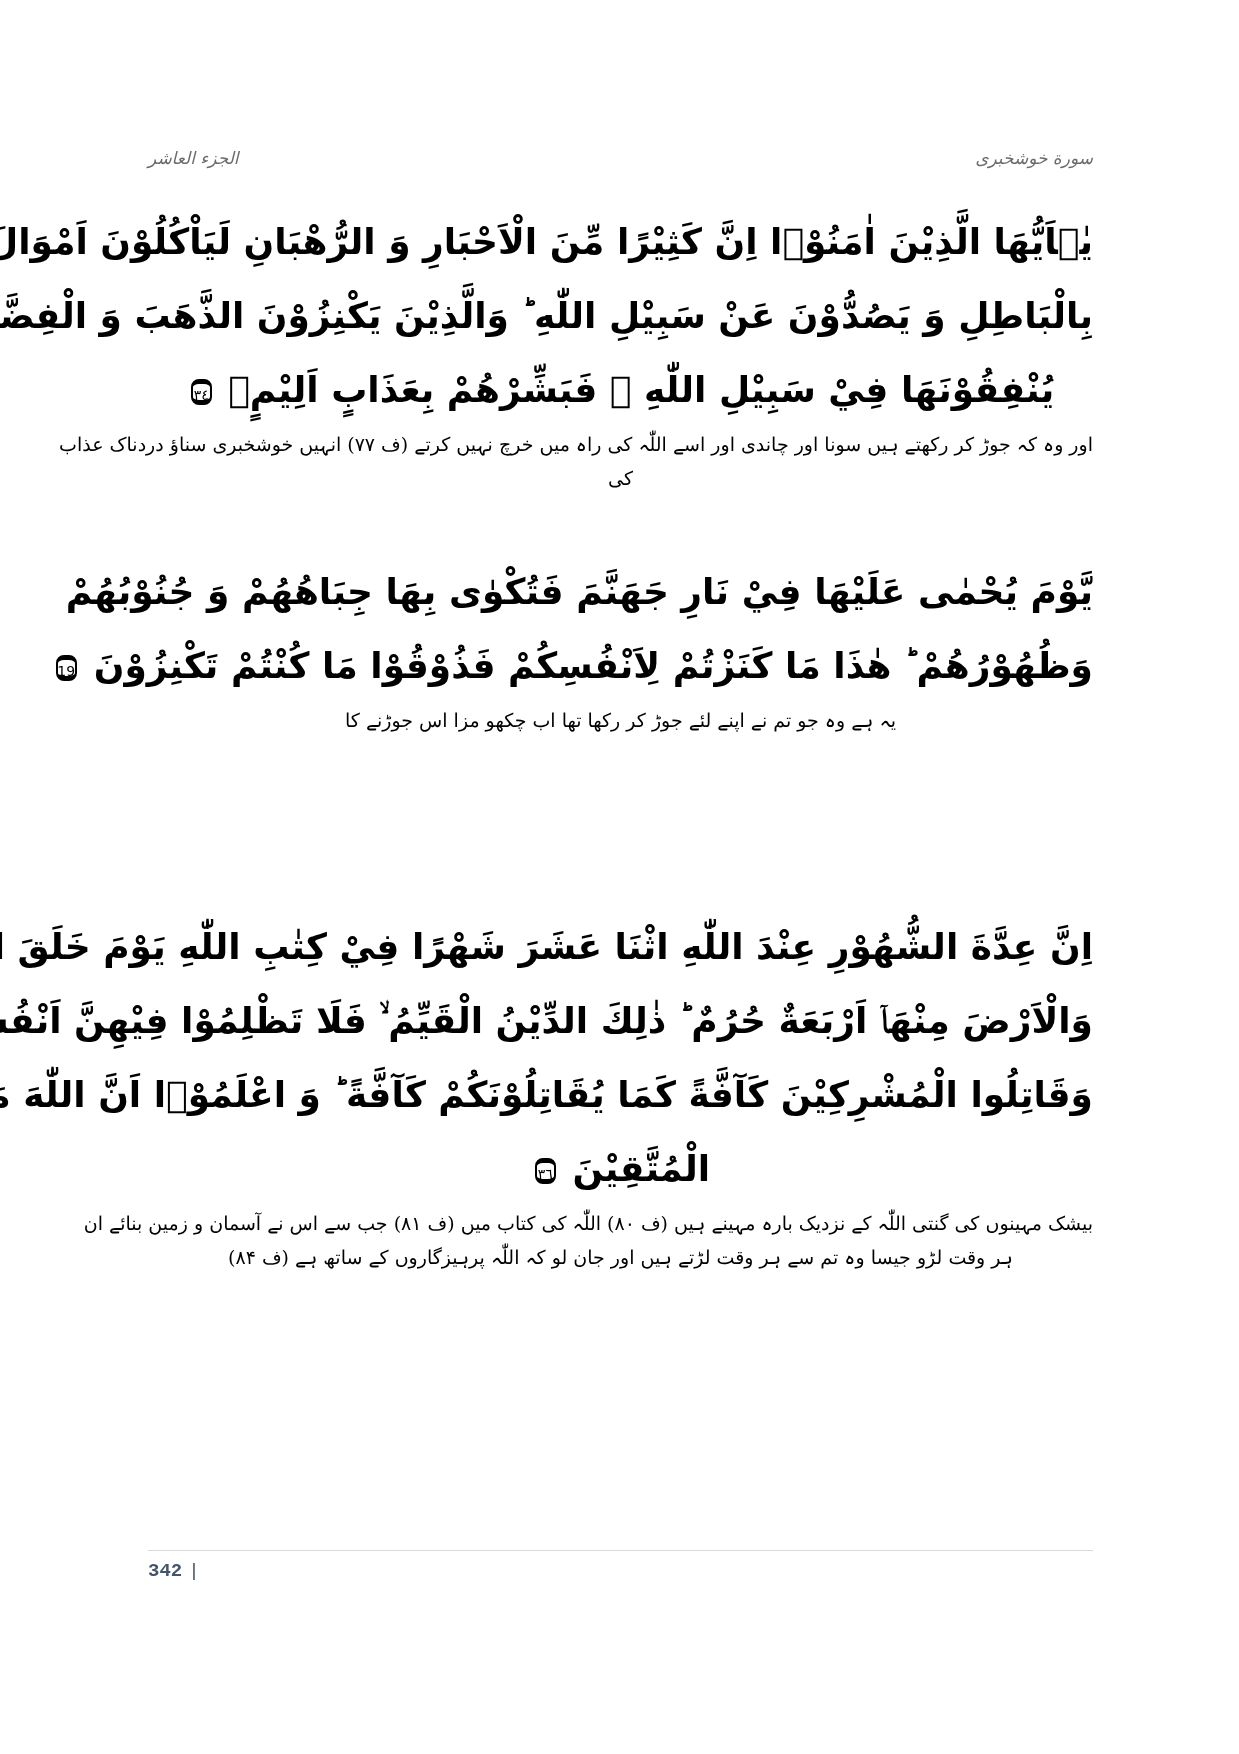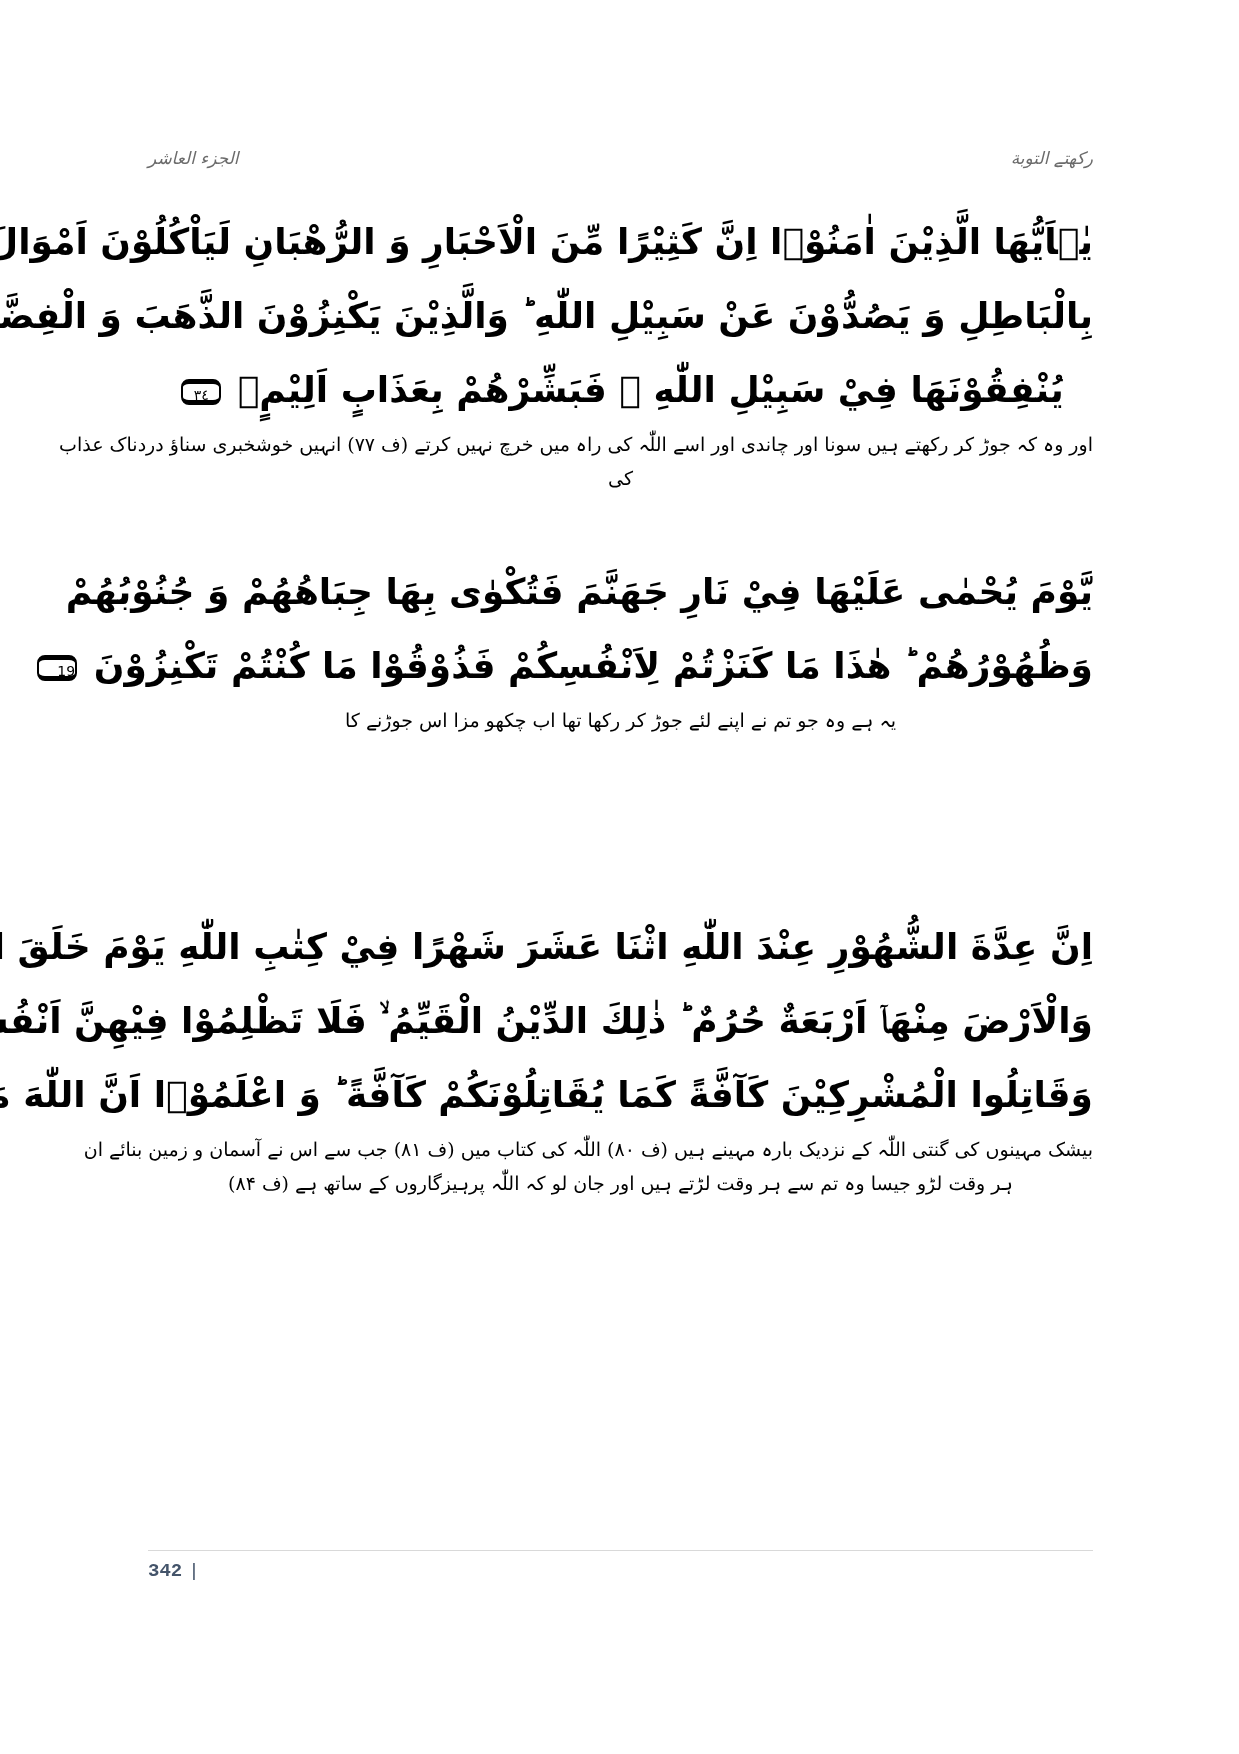--- a/index.html
+++ b/index.html
@@ -62,21 +62,21 @@
   }
   .arabic-line.center {
     text-align: center;
     text-align-last: center;
   }
   .ayah-marker {
     display: inline-block;
     font-family: "DejaVu Sans", sans-serif;
     font-weight: normal;
     font-size: 14px;
-    width: 40px;
+    width: 21px;
     height: 26px;
     line-height: 22px;
     border: 2px solid #000;
     border-top-width: 5px;
     border-bottom-width: 5px;
     border-radius: 8px;
     vertical-align: middle;
     margin: 12px 4px;
     box-sizing: border-box;
   }
@@ -116,21 +116,21 @@
     margin-left: 6px;
   }
 </style>
 </head>
 <body>
 
 <div class="page">
 
   <div class="header">
     <span class="header-left">الجزء العاشر</span>
-    <span class="header-right">رکھتے التوبة</span>
+    <span class="header-right">سورة خوشخبری</span>
   </div>
 
   <div class="block" style="top: 205px;">
     <div class="arabic-line">يٰۤاَيُّهَا الَّذِيْنَ اٰمَنُوْۤا اِنَّ كَثِيْرًا مِّنَ الْاَحْبَارِ وَ الرُّهْبَانِ لَيَاْكُلُوْنَ اَمْوَالَ النَّاسِ</div>
     <div class="arabic-line">بِالْبَاطِلِ وَ يَصُدُّوْنَ عَنْ سَبِيْلِ اللّٰهِ ؕ وَالَّذِيْنَ يَكْنِزُوْنَ الذَّهَبَ وَ الْفِضَّةَ وَلَا</div>
     <div class="arabic-line center">
       <span>يُنْفِقُوْنَهَا فِيْ سَبِيْلِ اللّٰهِ ۙ فَبَشِّرْهُمْ بِعَذَابٍ اَلِيْمٍۙ</span>
       <span class="ayah-marker">٣٤</span>
     </div>
     <div class="urdu-line">اور وہ کہ جوڑ کر رکھتے ہیں سونا اور چاندی اور اسے اللّٰہ کی راہ میں خرچ نہیں کرتے (ف ۷۷) انہیں خوشخبری سناؤ دردناک عذاب</div>
@@ -143,20 +143,24 @@
       <span>وَظُهُوْرُهُمْ ؕ هٰذَا مَا كَنَزْتُمْ لِاَنْفُسِكُمْ فَذُوْقُوْا مَا كُنْتُمْ تَكْنِزُوْنَ</span>
       <span class="ayah-marker">19</span>
     </div>
     <div class="urdu-line center">یہ ہے وہ جو تم نے اپنے لئے جوڑ کر رکھا تھا اب چکھو مزا اس جوڑنے کا</div>
   </div>
 
   <div class="block" style="top: 910px;">
     <div class="arabic-line">اِنَّ عِدَّةَ الشُّهُوْرِ عِنْدَ اللّٰهِ اثْنَا عَشَرَ شَهْرًا فِيْ كِتٰبِ اللّٰهِ يَوْمَ خَلَقَ السَّمٰوٰتِ</div>
     <div class="arabic-line">وَالْاَرْضَ مِنْهَاۤ اَرْبَعَةٌ حُرُمٌ ؕ ذٰلِكَ الدِّيْنُ الْقَيِّمُ ۙ فَلَا تَظْلِمُوْا فِيْهِنَّ اَنْفُسَكُمْ</div>
     <div class="arabic-line">وَقَاتِلُوا الْمُشْرِكِيْنَ كَآفَّةً كَمَا يُقَاتِلُوْنَكُمْ كَآفَّةً ؕ وَ اعْلَمُوْۤا اَنَّ اللّٰهَ مَعَ</div>
+    <div class="arabic-line center">
+      <span>الْمُتَّقِيْنَ</span>
+      <span class="ayah-marker">٣٦</span>
+    </div>
     <div class="urdu-line">بیشک مہینوں کی گنتی اللّٰہ کے نزدیک بارہ مہینے ہیں (ف ۸۰) اللّٰہ کی کتاب میں (ف ۸۱) جب سے اس نے آسمان و زمین بنائے ان</div>
     <div class="urdu-line center">ہر وقت لڑو جیسا وہ تم سے ہر وقت لڑتے ہیں اور جان لو کہ اللّٰہ پرہیزگاروں کے ساتھ ہے (ف ۸۴)</div>
   </div>
 
   <div class="footer-rule"></div>
   <div class="page-number">
     <span>342</span><span class="sep">|</span>
   </div>
 
 </div>

